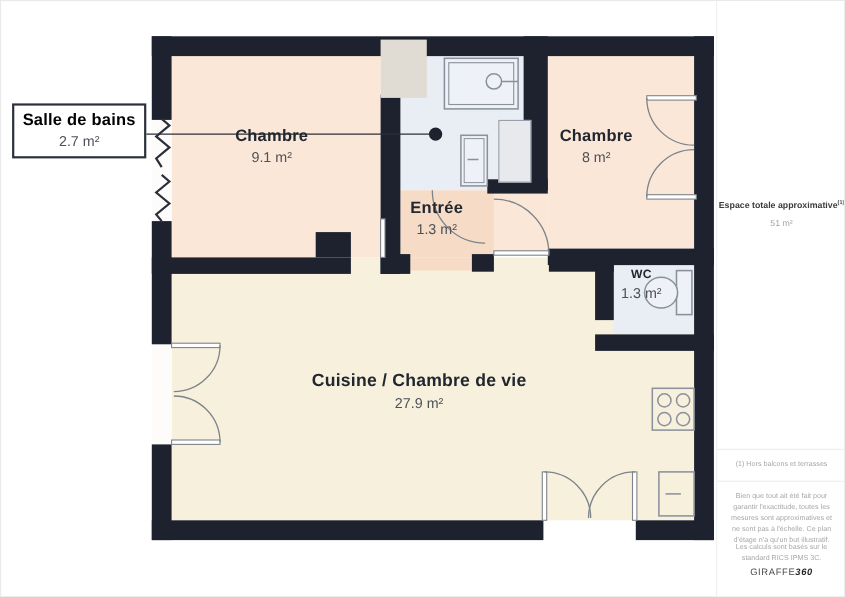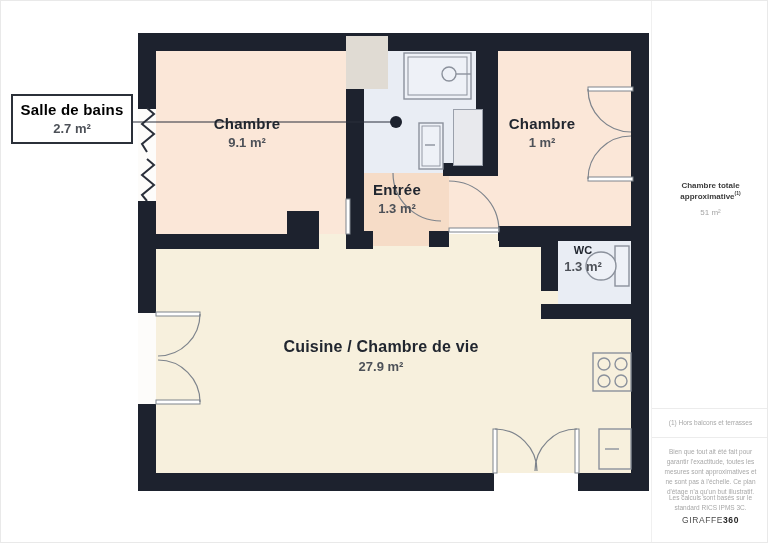--- a/index.html
+++ b/index.html
@@ -25,39 +25,39 @@
   .fixfill{fill:#eef1f7;stroke:var(--fixture);stroke-width:1.4;}
   .fixcream{fill:var(--cuisine);stroke:var(--fixture);stroke-width:1.4;}
   .zig{fill:none;stroke:var(--ink);stroke-width:2;}
   .callout-line{stroke:var(--ink);stroke-width:1.2;}
   .callout-dot{fill:var(--wall);}
   .room-label{position:absolute;z-index:5;transform:translateX(-50%);
     text-align:center;white-space:nowrap;color:var(--title);}
   .room-name{font-size:15px;font-weight:700;letter-spacing:.2px;}
   .room-name.big{font-size:16px;}
   .room-name.small{font-size:11px;}
-  .room-area{font-size:13px;font-weight:700;color:var(--areatext);margin-top:3px;}
+  .room-area{font-size:13px;font-weight:400;color:var(--areatext);margin-top:3px;}
   .callout{position:absolute;left:10px;top:93px;width:122px;height:50px;z-index:6;
     background:#fff;border:2px solid #2b3039;border-radius:0;text-align:center;
     padding-top:5px;}
   .callout .room-name{font-size:15px;}
   .sidebar{position:absolute;left:650px;top:0;width:118px;height:543px;z-index:7;
     background:#fff;border-left:1px solid #f0f0f0;}
   .surface-block{position:absolute;top:180px;width:100%;text-align:center;}
   .surface-label{font-size:8px;font-weight:700;color:var(--sidedark);}
   .surface-label sup{font-size:5px;}
   .surface-value{font-size:8px;color:var(--sidegrey);margin-top:7px;}
   .note-box{position:absolute;top:407px;width:100%;border-top:1px solid var(--hairline);
     border-bottom:1px solid var(--hairline);padding:9px 6px;text-align:center;}
   .small-grey{font-size:6.5px;color:#a8a8a8;line-height:1.55;}
   .disclaimer{position:absolute;top:446px;width:100%;padding:0 10px;text-align:center;}
   .standard{position:absolute;top:492px;width:100%;padding:0 12px;text-align:center;}
   .logo{position:absolute;top:514px;width:100%;text-align:center;font-size:8.5px;
     letter-spacing:.6px;color:#4a4a4a;}
-  .logo b{font-weight:800;color:#262626;}
+  .logo b{font-weight:800;color:#262626;font-style:italic;}
 </style>
 </head>
 <body>
 
 <div class="canvas">
 
   <div class="floor" style="left:155px;top:233px;width:477px;height:239px;background:var(--cuisine);"></div>
   <div class="floor" style="left:155px;top:50px;width:190px;height:183px;background:var(--chambre);"></div>
   <div class="floor" style="left:363px;top:50px;width:112px;height:122px;background:var(--bath);"></div>
   <div class="floor" style="left:497px;top:50px;width:133px;height:175px;background:var(--chambre);"></div>
@@ -158,38 +158,38 @@
     <div class="room-name">Salle de bains</div>
     <div class="room-area">2.7 m²</div>
   </div>
 
   <div class="room-label" style="left:246px;top:114px;">
     <div class="room-name">Chambre</div>
     <div class="room-area">9.1 m²</div>
   </div>
   <div class="room-label" style="left:541px;top:114px;">
     <div class="room-name">Chambre</div>
-    <div class="room-area">1 m²</div>
+    <div class="room-area">8 m²</div>
   </div>
   <div class="room-label" style="left:396px;top:180px;">
     <div class="room-name">Entrée</div>
     <div class="room-area">1.3 m²</div>
   </div>
   <div class="room-label" style="left:582px;top:243px;">
     <div class="room-name small">WC</div>
     <div class="room-area">1.3 m²</div>
   </div>
   <div class="room-label" style="left:380px;top:337px;">
     <div class="room-name big">Cuisine / Chambre de vie</div>
     <div class="room-area">27.9 m²</div>
   </div>
 
   <div class="sidebar">
     <div class="surface-block">
-      <div class="surface-label"><span>Chambre totale approximative</span><sup>(1)</sup></div>
+      <div class="surface-label"><span>Espace totale approximative</span><sup>(1)</sup></div>
       <div class="surface-value">51 m²</div>
     </div>
     <div class="note-box">
       <div class="small-grey">(1) Hors balcons et terrasses</div>
     </div>
     <div class="disclaimer small-grey">Bien que tout ait été fait pour garantir l'exactitude, toutes les mesures sont approximatives et ne sont pas à l'échelle. Ce plan d'étage n'a qu'un but illustratif.</div>
     <div class="standard small-grey">Les calculs sont basés sur le standard RICS IPMS 3C.</div>
     <div class="logo"><span>GIRAFFE</span><b>360</b></div>
   </div>
 

